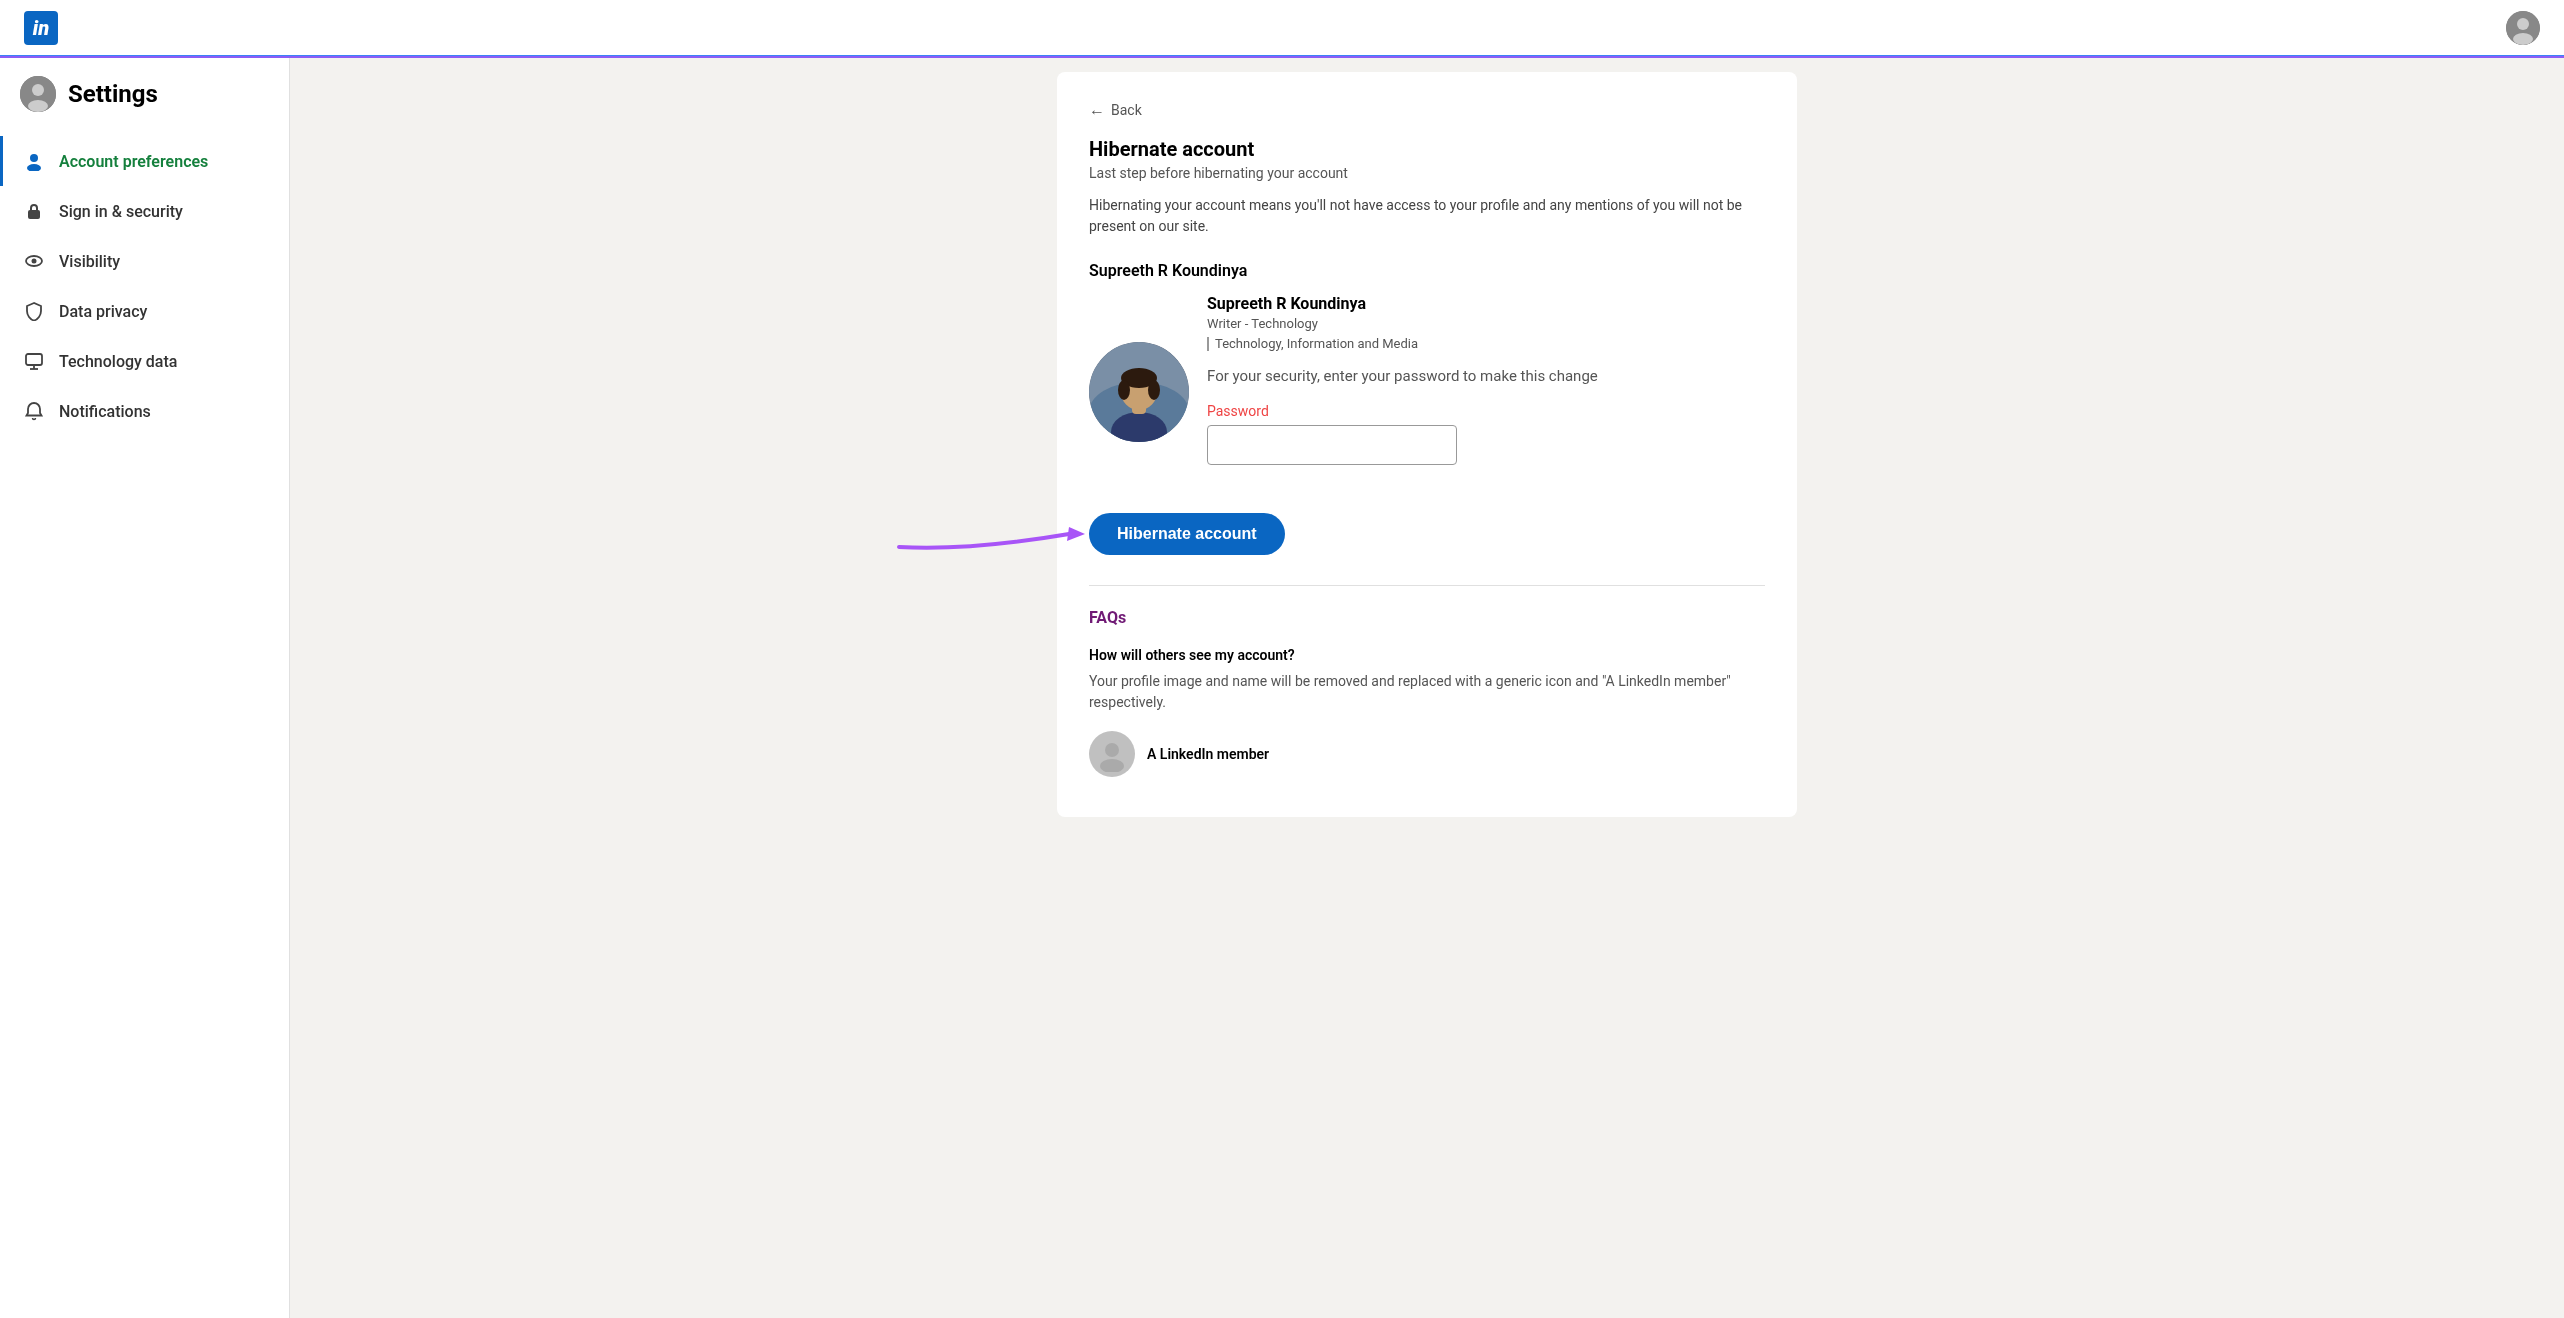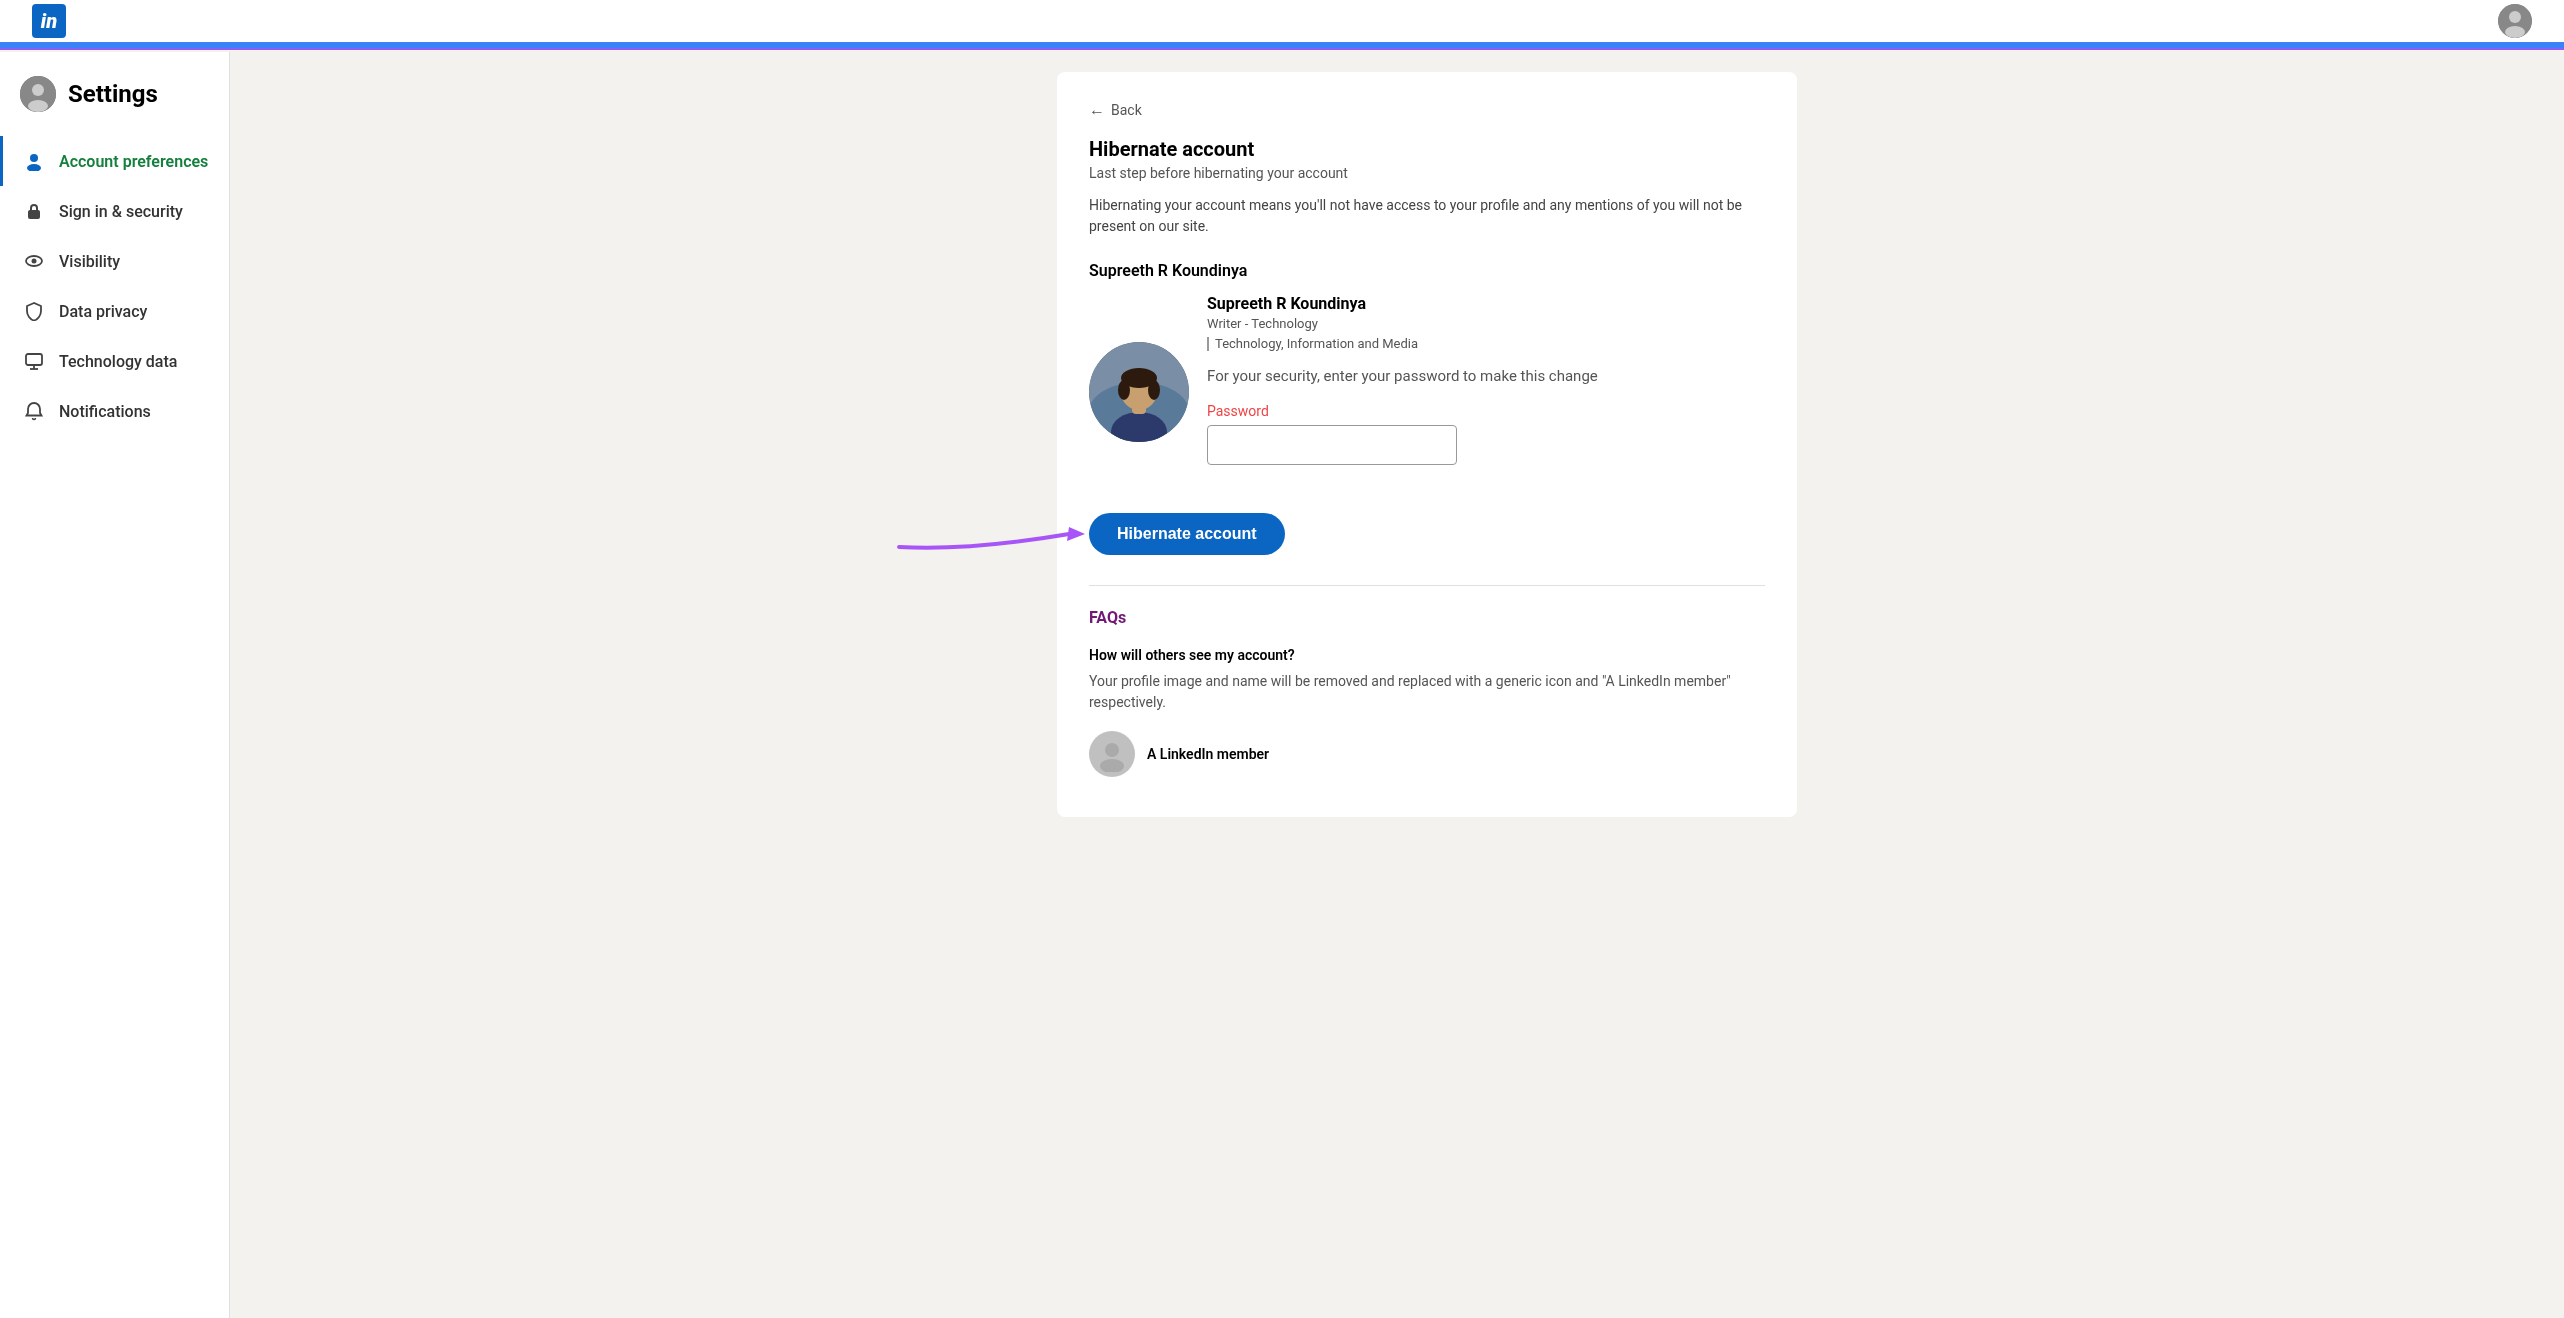--- a/index.html
+++ b/index.html
@@ -5,26 +5,26 @@
     * { box-sizing: border-box; margin: 0; padding: 0; }
     body {
       font-family: -apple-system, BlinkMacSystemFont, 'Segoe UI', Roboto, Helvetica, Arial, sans-serif;
       background: #f3f2ef;
       min-height: 100vh;
     }
 
     
     .navbar {
       background: white;
-      border-bottom: 6px solid #3b82f6;
-      height: 48px;
+      border-bottom: 1px solid #3b82f6;
+      height: 56px;
       display: flex;
       align-items: center;
       justify-content: space-between;
-      padding: 0 32px;
+      padding: 0 24px;
       position: fixed;
       top: 0;
       left: 0;
       right: 0;
       z-index: 100;
       outline: 2px solid #8b5cf6;
     }
     .navbar-left {
       display: flex;
       align-items: center;
@@ -57,21 +57,21 @@
 
     
     .main-layout {
       display: flex;
       padding-top: 52px;
       min-height: 100vh;
     }
 
     
     .sidebar {
-      width: 230px;
+      width: 290px;
       background: white;
       border-right: 1px solid #e0e0e0;
       padding: 24px 0;
       position: fixed;
       top: 52px;
       bottom: 0;
       overflow-y: auto;
     }
     .settings-header {
       display: flex;

